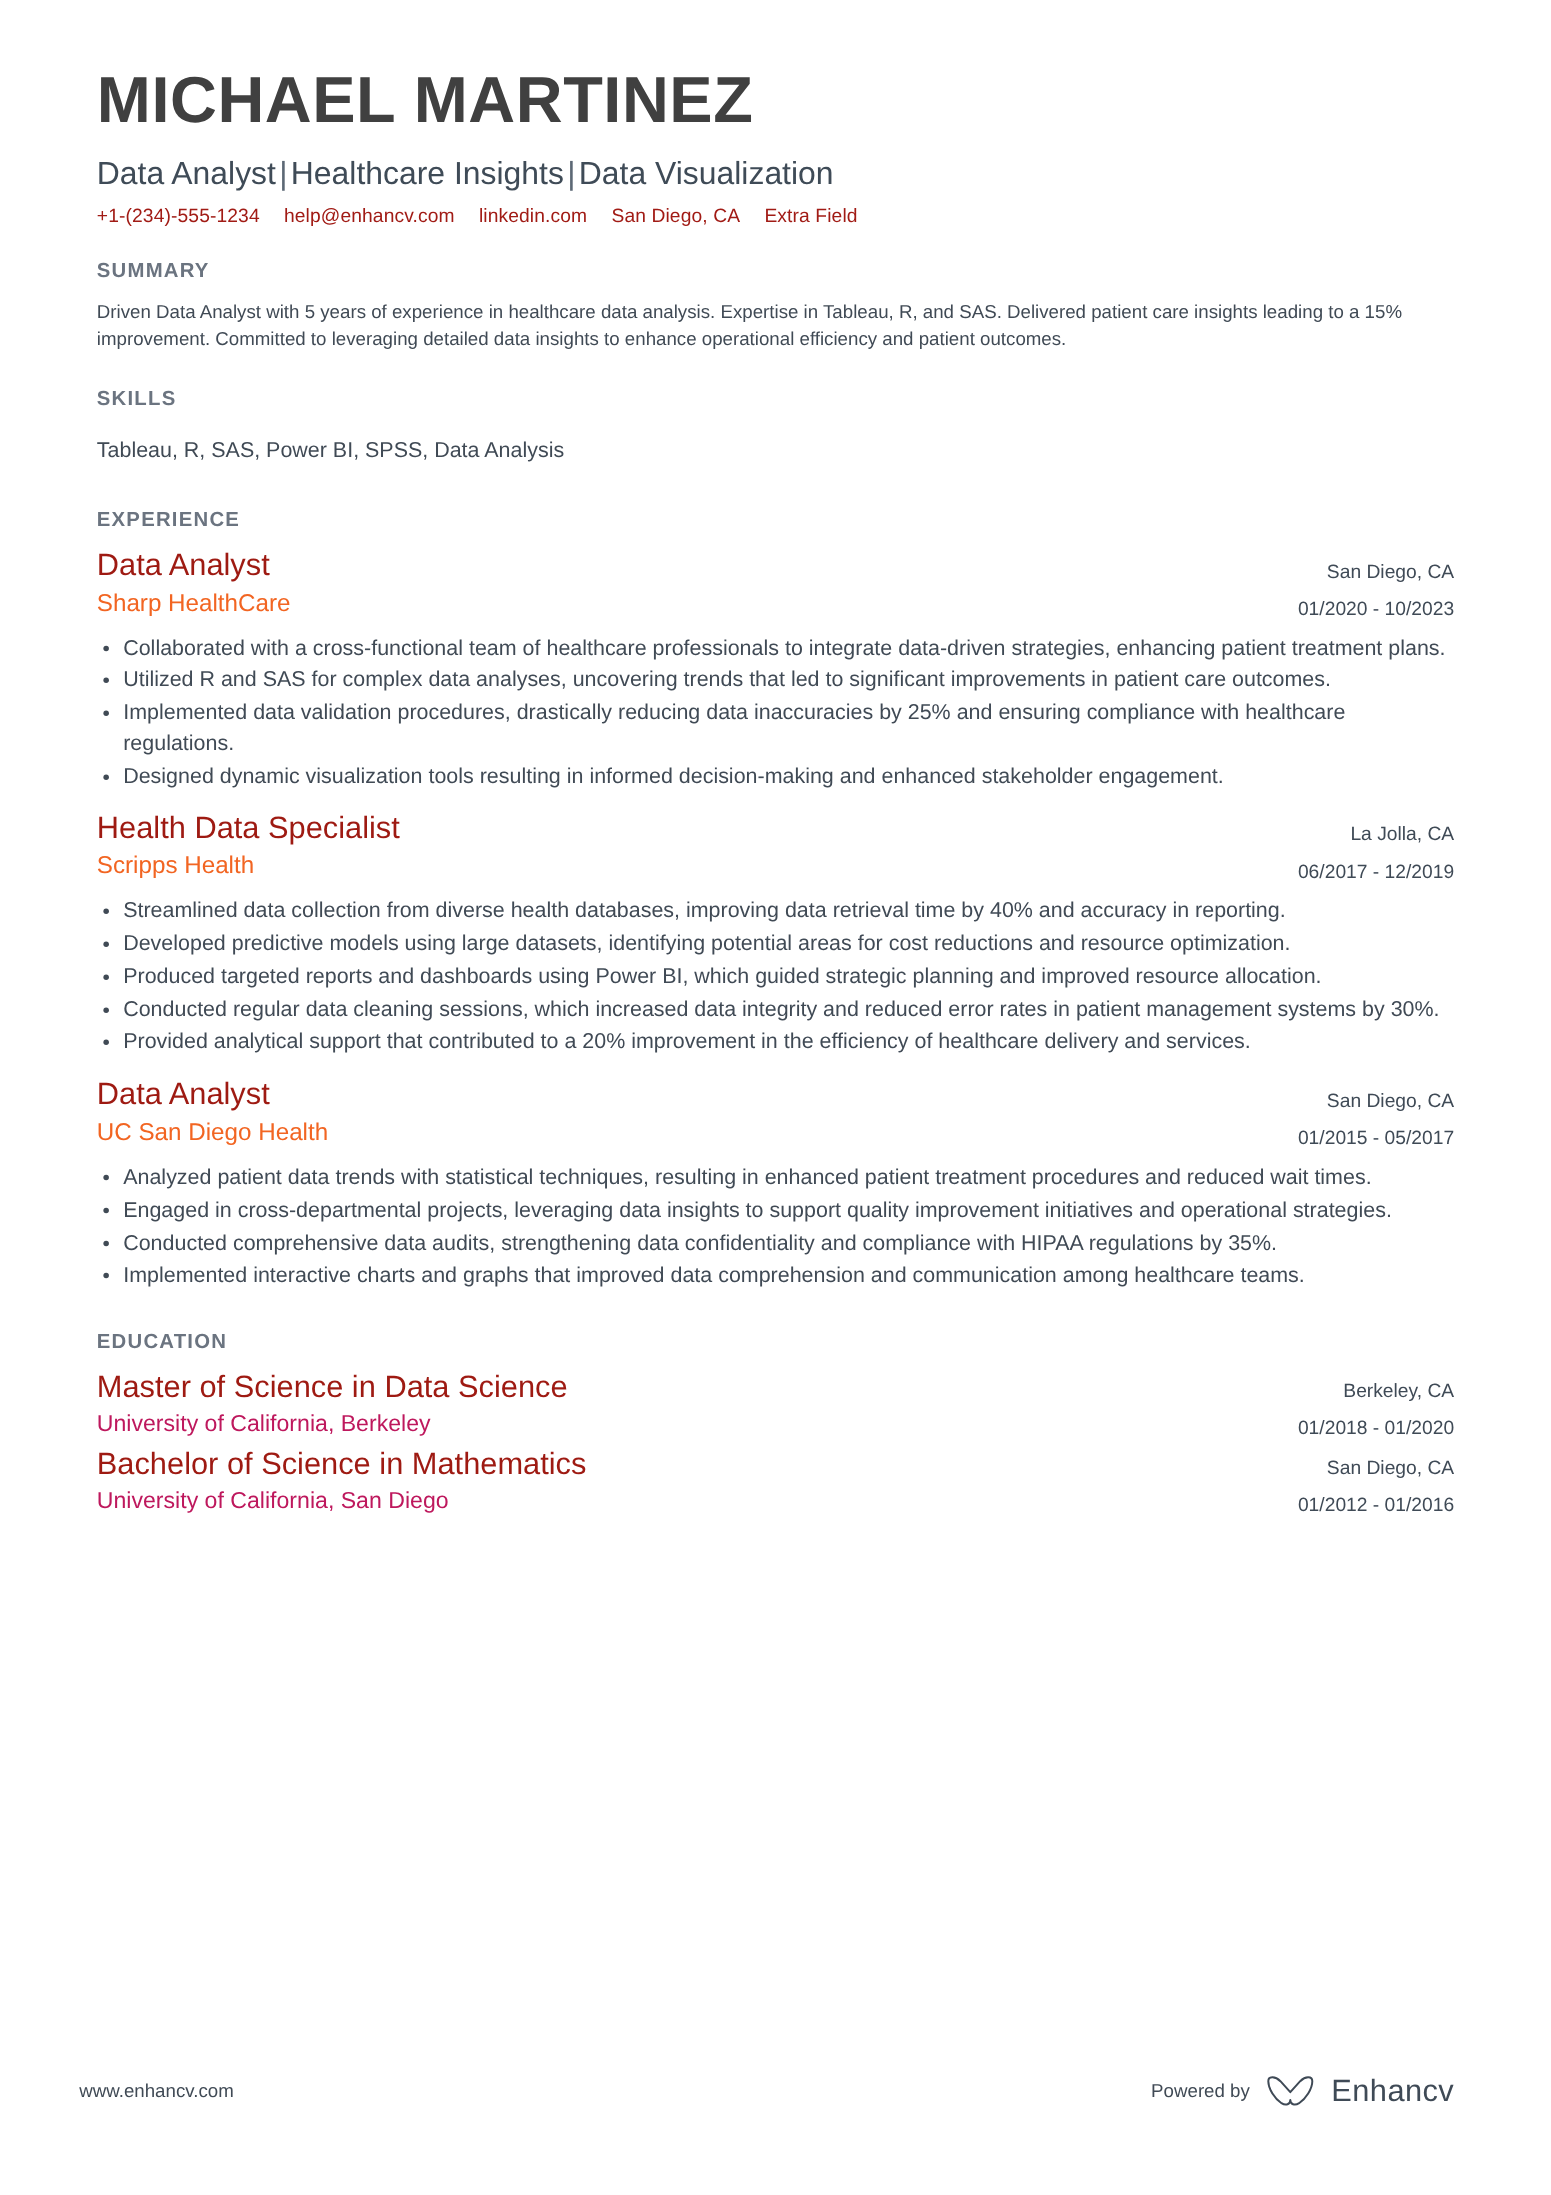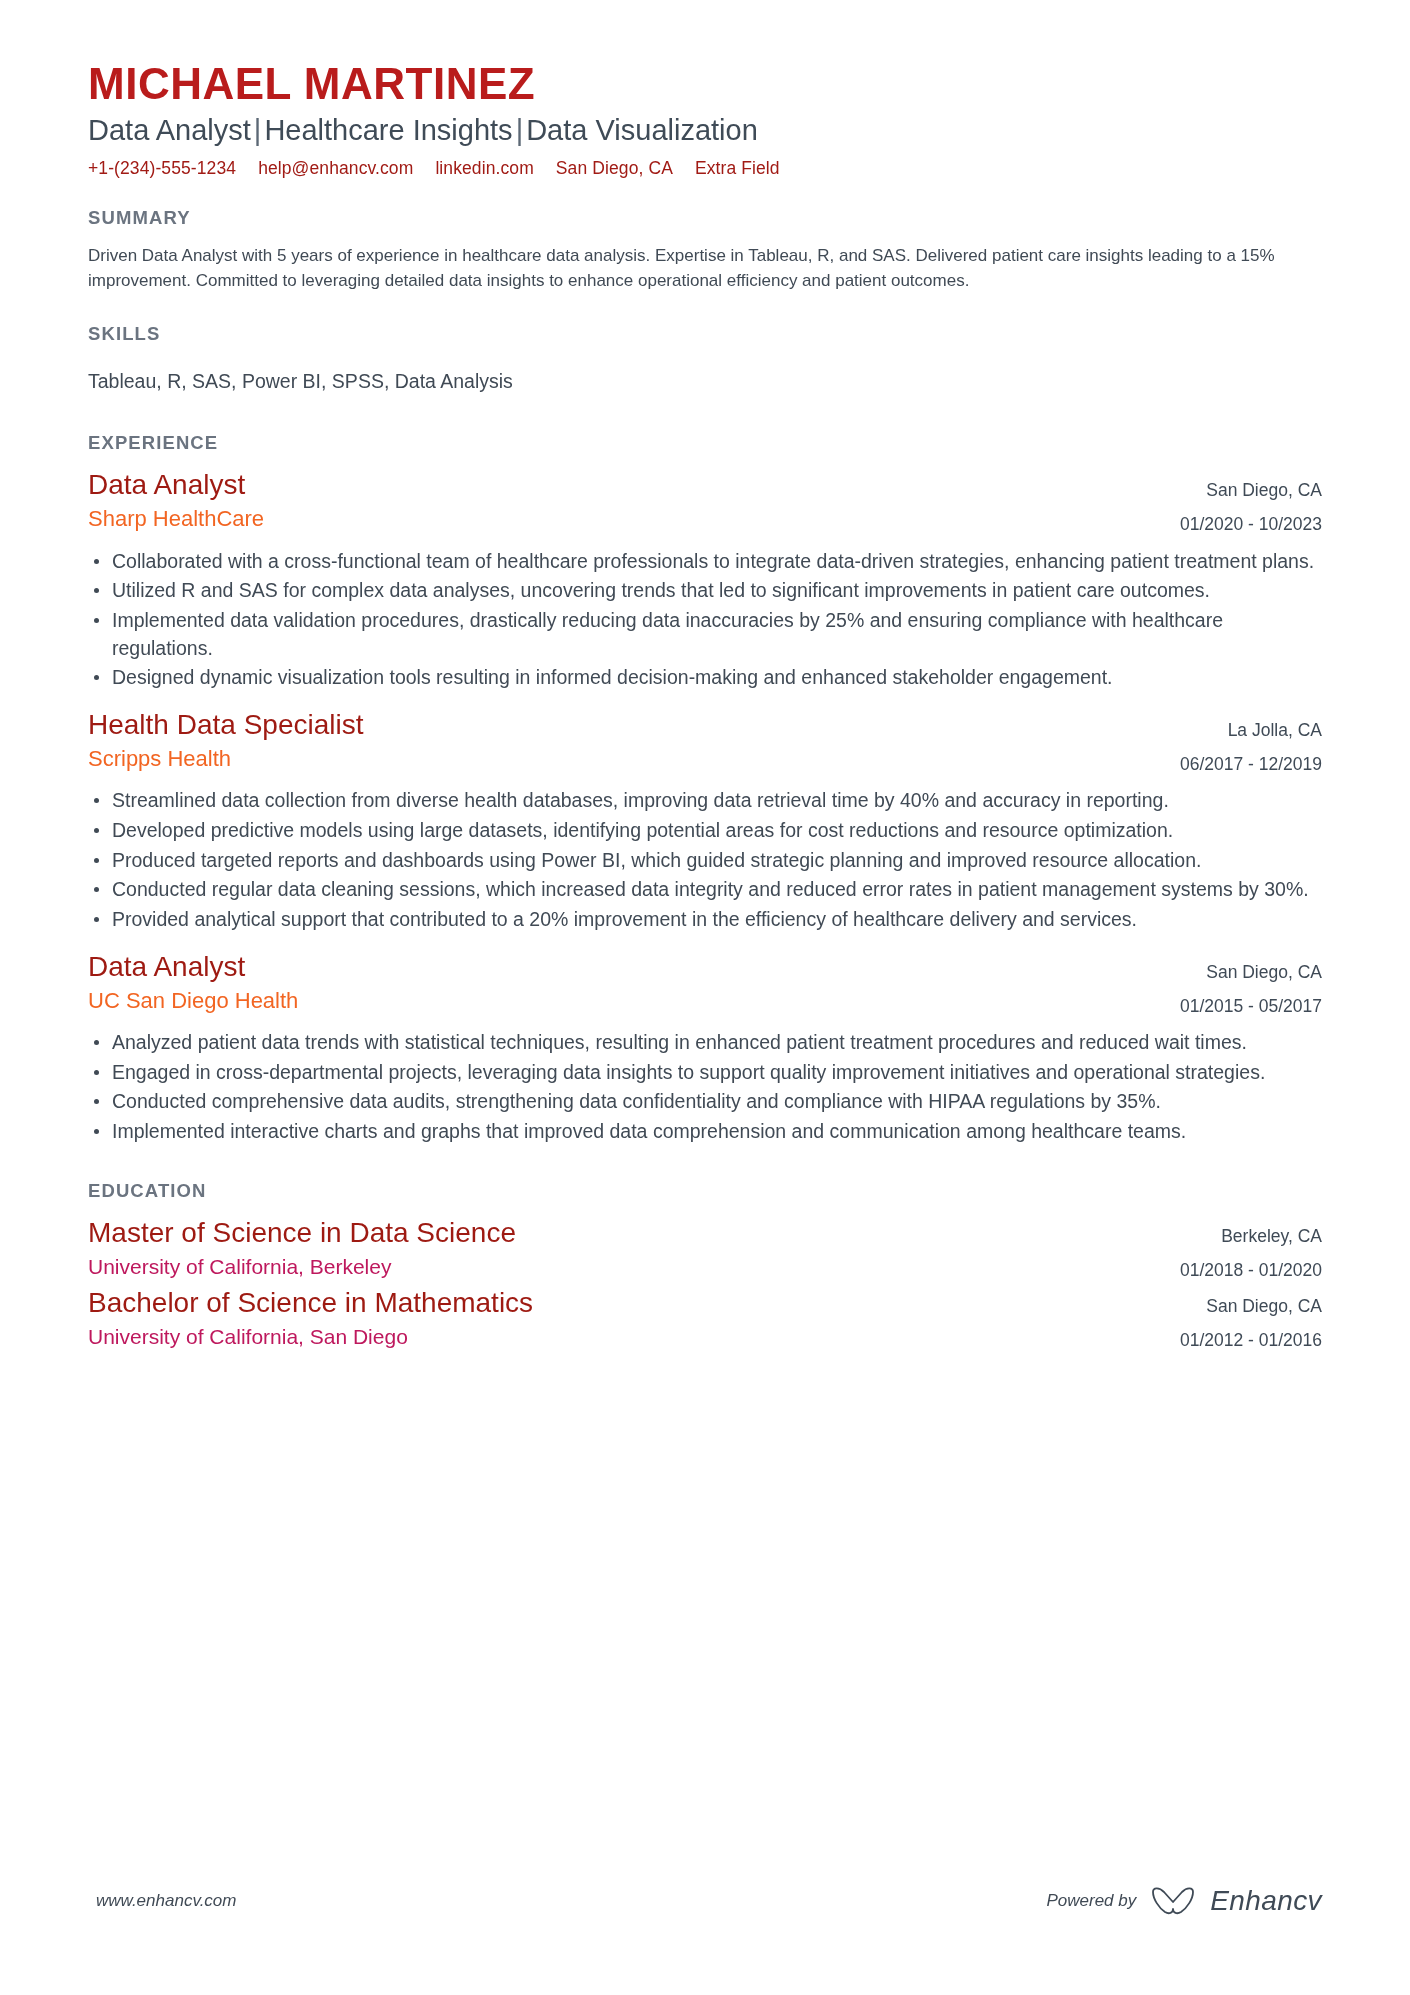--- a/index.html
+++ b/index.html
@@ -17,26 +17,26 @@
     width: 1410px;
     height: 1995px;
     background: #ffffff;
     box-sizing: border-box;
     padding: 60px 88px 0 88px;
     overflow: hidden;
   }
 
   
   .name {
-    font-size: 44px;
+    font-size: 59px;
     font-weight: bold;
     letter-spacing: 0.5px;
-    color: #b91c1c;
+    color: #404040;
     line-height: 1.08;
-    margin: 0 0 4px 0;
+    margin: 0 0 16px 0;
     font-family: "Liberation Sans", sans-serif;
   }
   .headline {
     font-size: 29px;
     color: #3f4b57;
     font-weight: 400;
     line-height: 1.25;
     margin: 0 0 10px 0;
   }
   .headline .sep {
@@ -155,27 +155,26 @@
     line-height: 1.25;
     margin: 5px 0 0 0;
   }
   .edu-list .entry-right { padding-top: 7px; }
 
   .spacer-exp { height: 18px; }
 
   
   .footer {
     position: absolute;
-    left: 96px;
+    left: 72px;
     right: 88px;
     bottom: 78px;
     display: flex;
     align-items: center;
     justify-content: space-between;
-    font-style: italic;
   }
   .footer-url {
     font-size: 17px;
     color: #404a55;
   }
   .footer-brand {
     display: flex;
     align-items: center;
     gap: 14px;
   }

